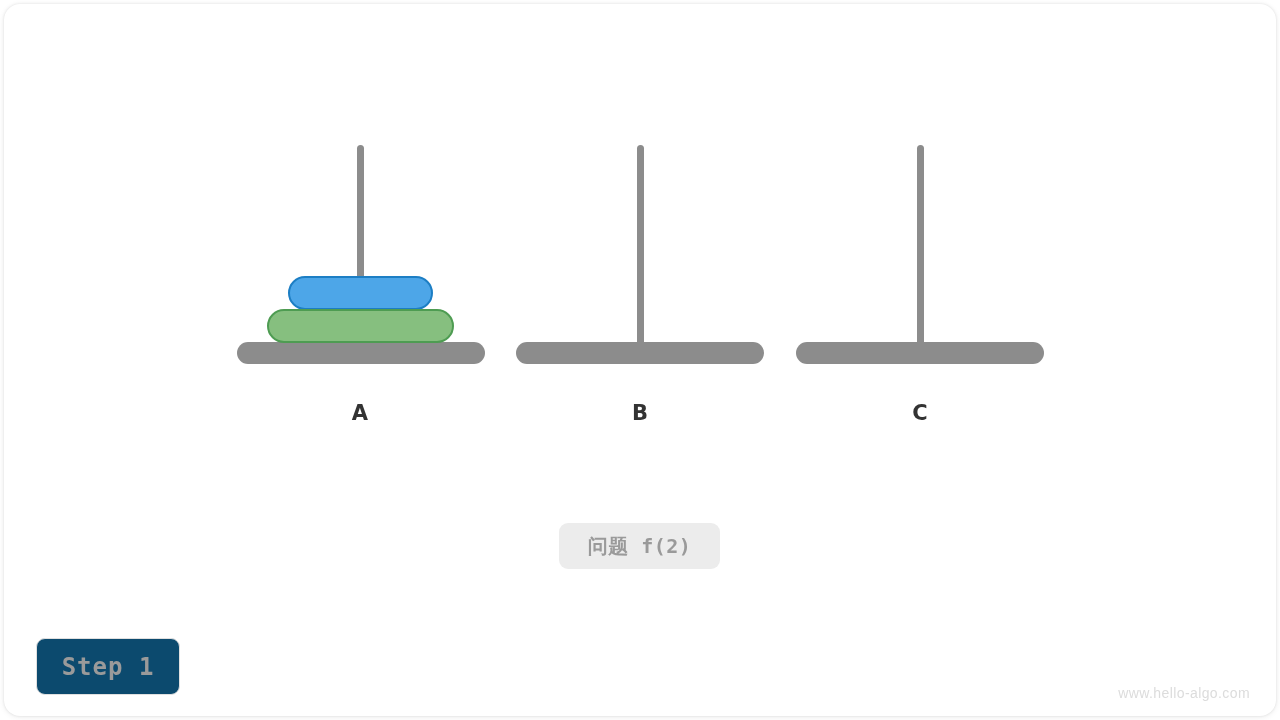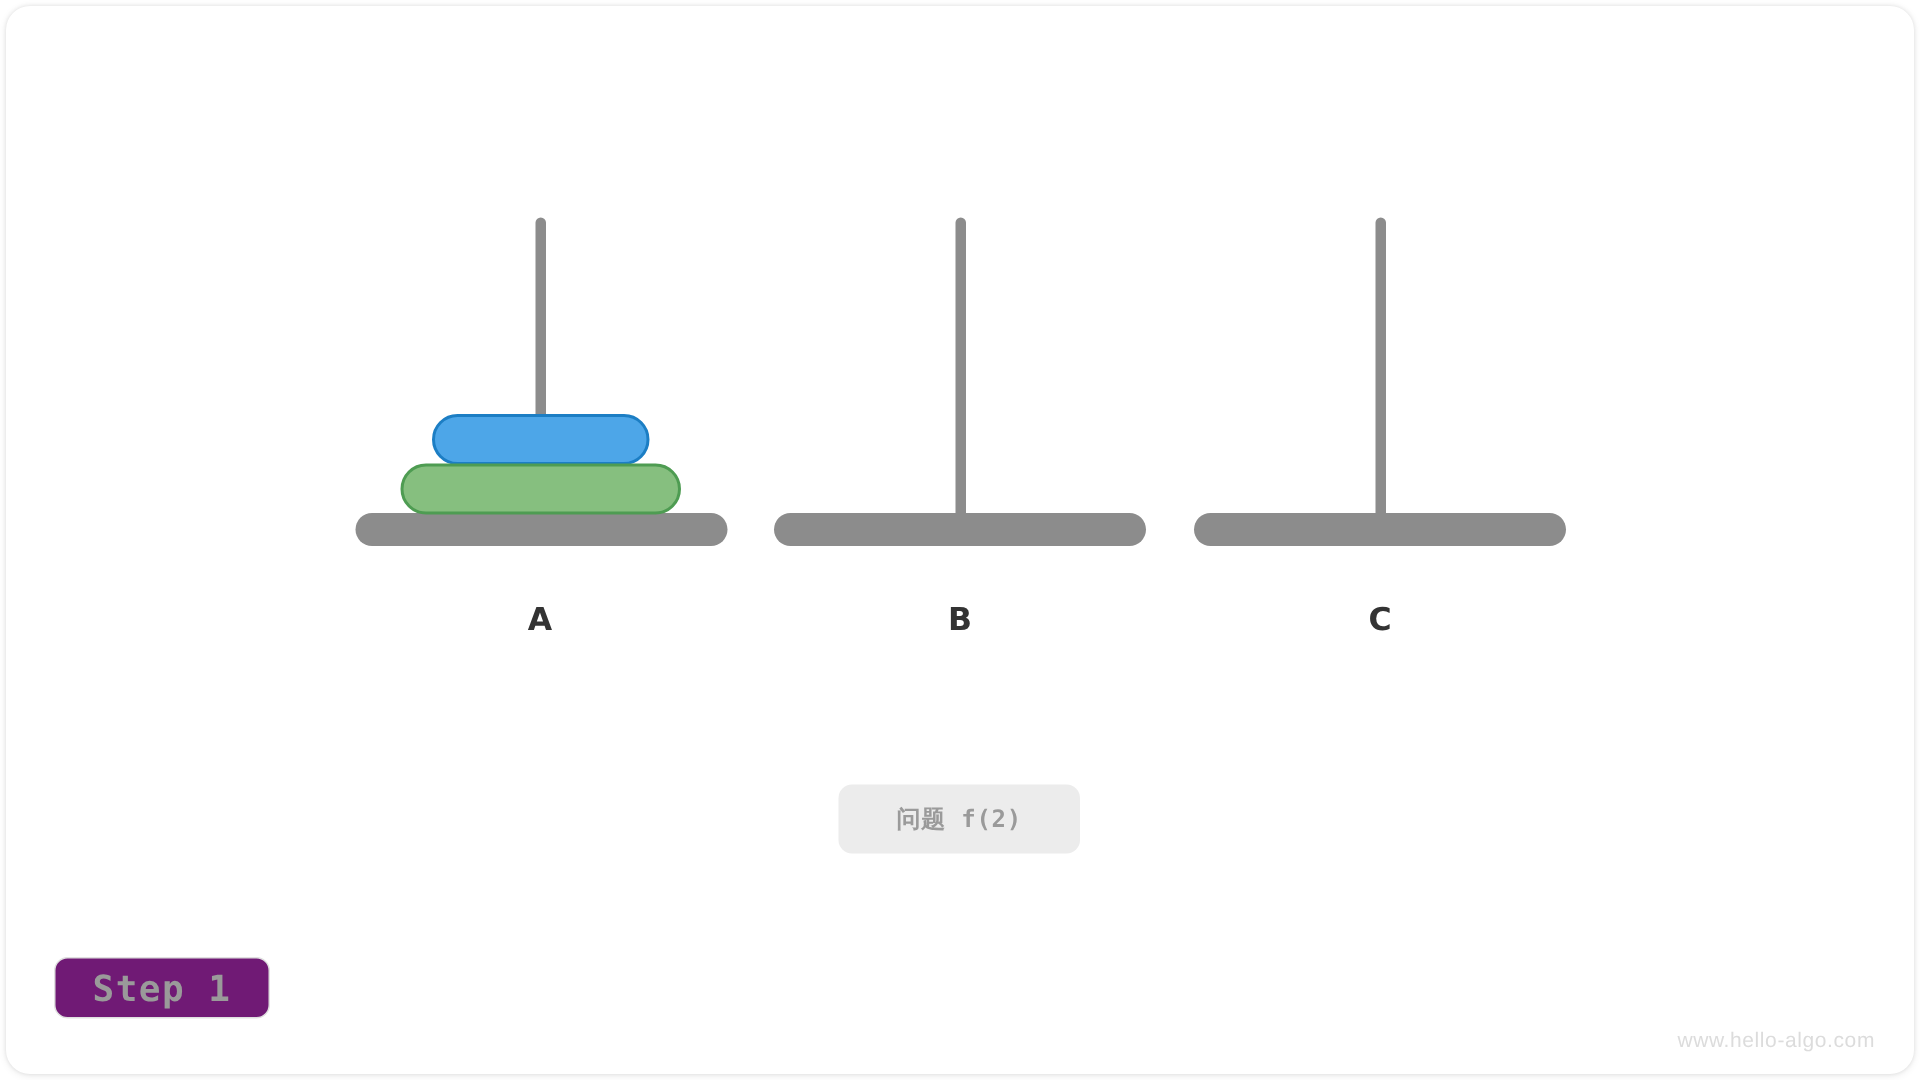--- a/index.html
+++ b/index.html
@@ -95,34 +95,34 @@
     height: 46px;
     background: #ececec;
     border-radius: 9px;
     display: flex;
     align-items: center;
     justify-content: center;
   }
   #problem-badge .badge-text {
     font-family: "DejaVu Sans Mono", monospace;
     font-weight: bold;
-    font-size: 16px;
+    font-size: 20px;
     color: #9a9a9a;
     letter-spacing: 0.5px;
     white-space: nowrap;
   }
 
   
   #step-badge {
     position: absolute;
     left: 36px;
     top: 638px;
     width: 144px;
-    height: 41px;
-    background: #701a75;
+    height: 57px;
+    background: #0c4a6e;
     border: 1px solid #e0e0e0;
     border-radius: 9px;
     display: flex;
     align-items: center;
     justify-content: center;
     box-sizing: border-box;
   }
   #step-badge .badge-text {
     font-family: "DejaVu Sans Mono", monospace;
     font-weight: bold;

